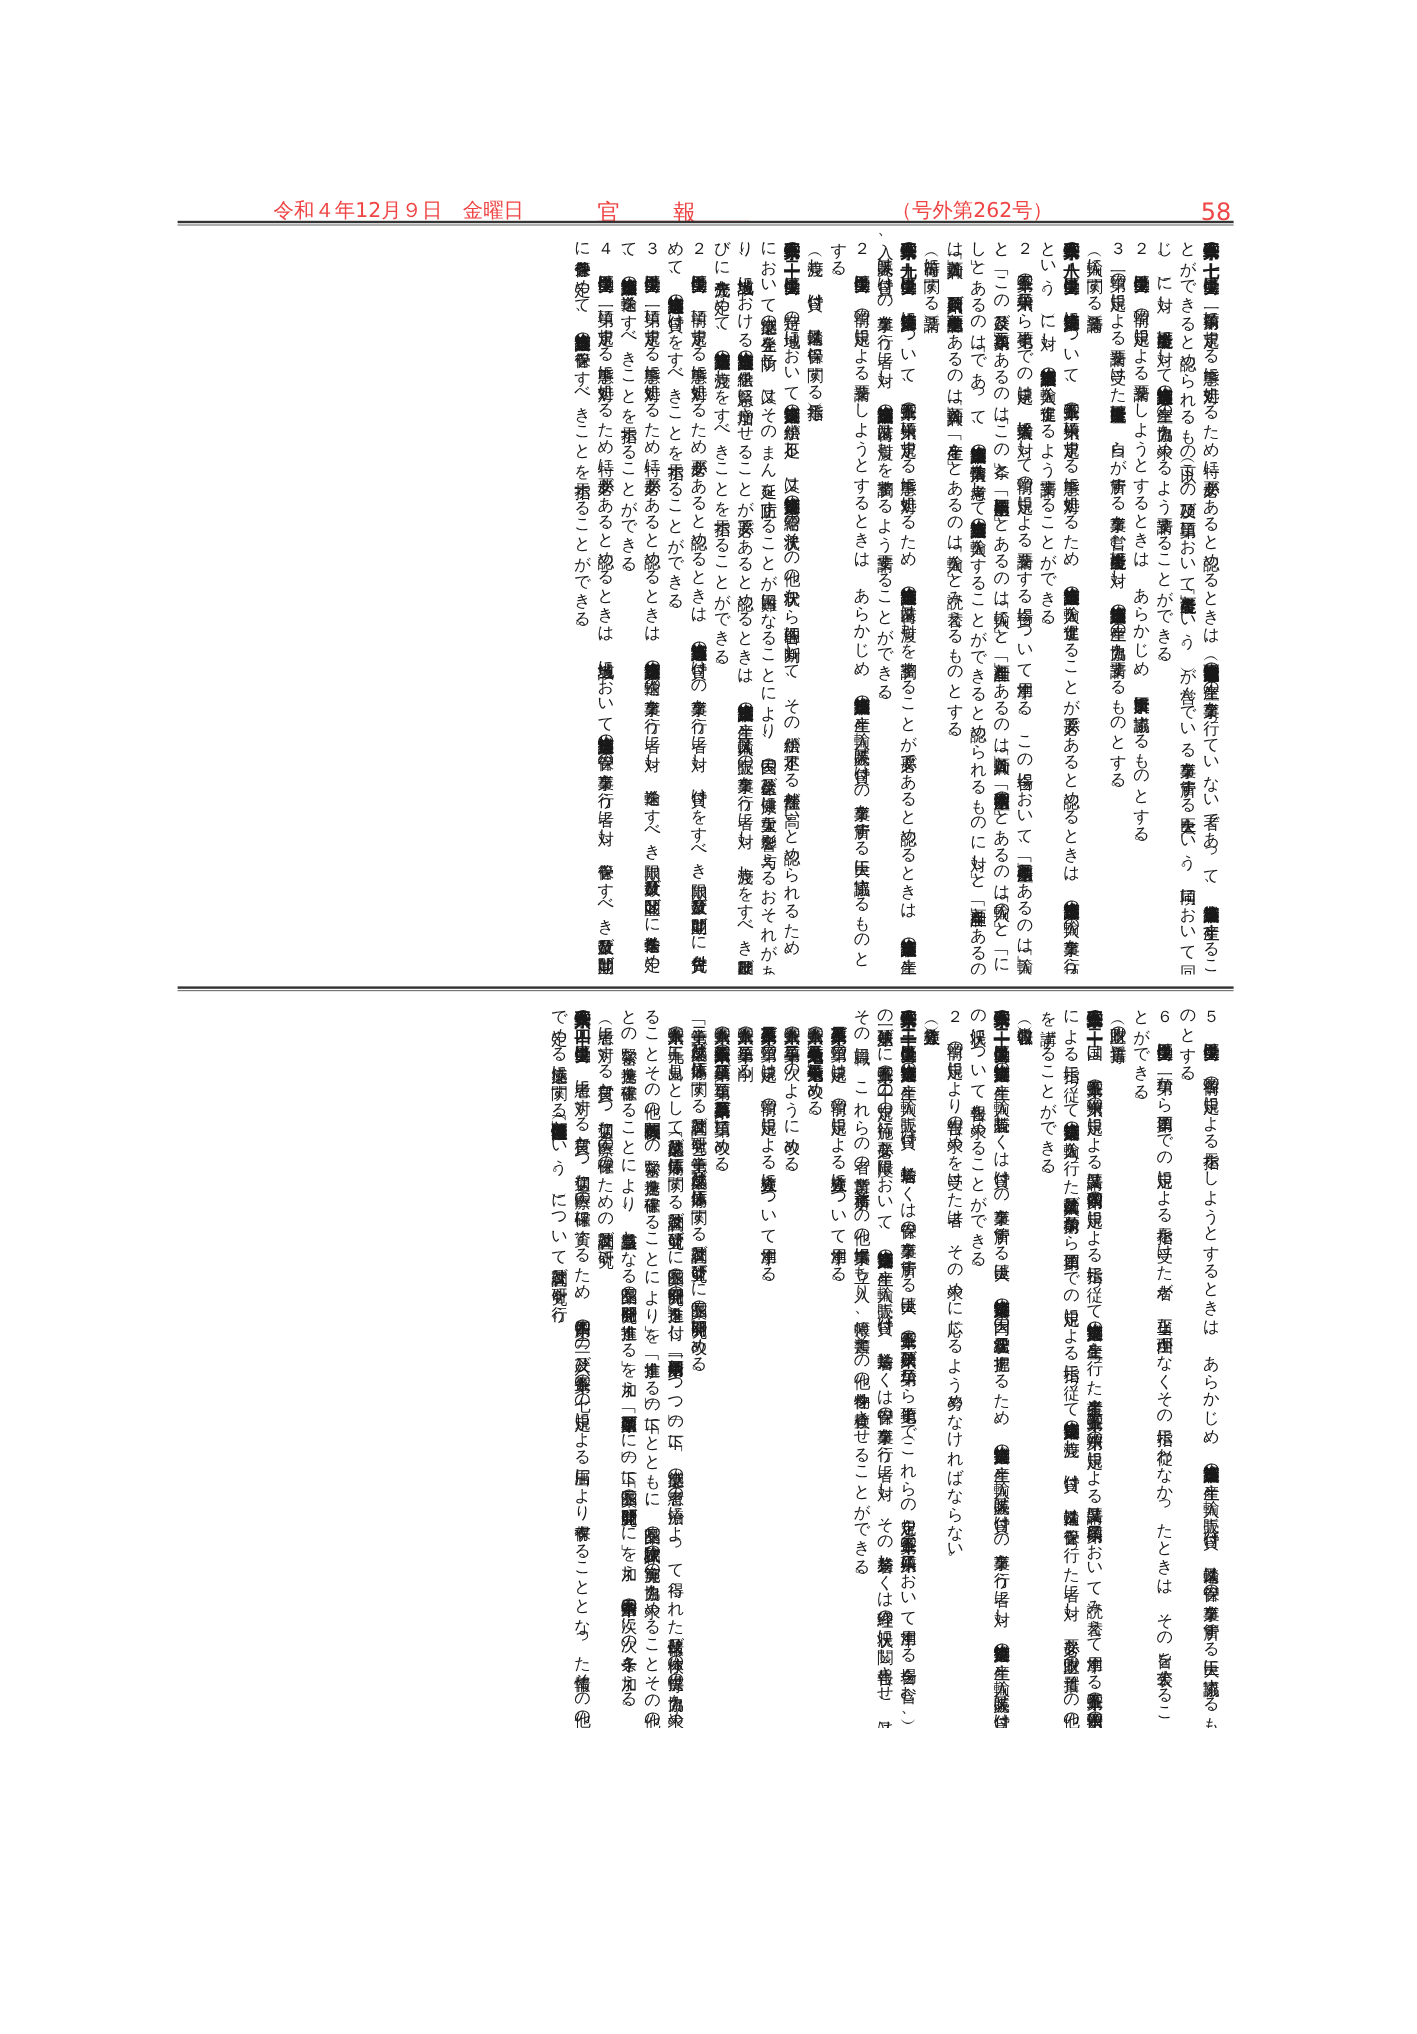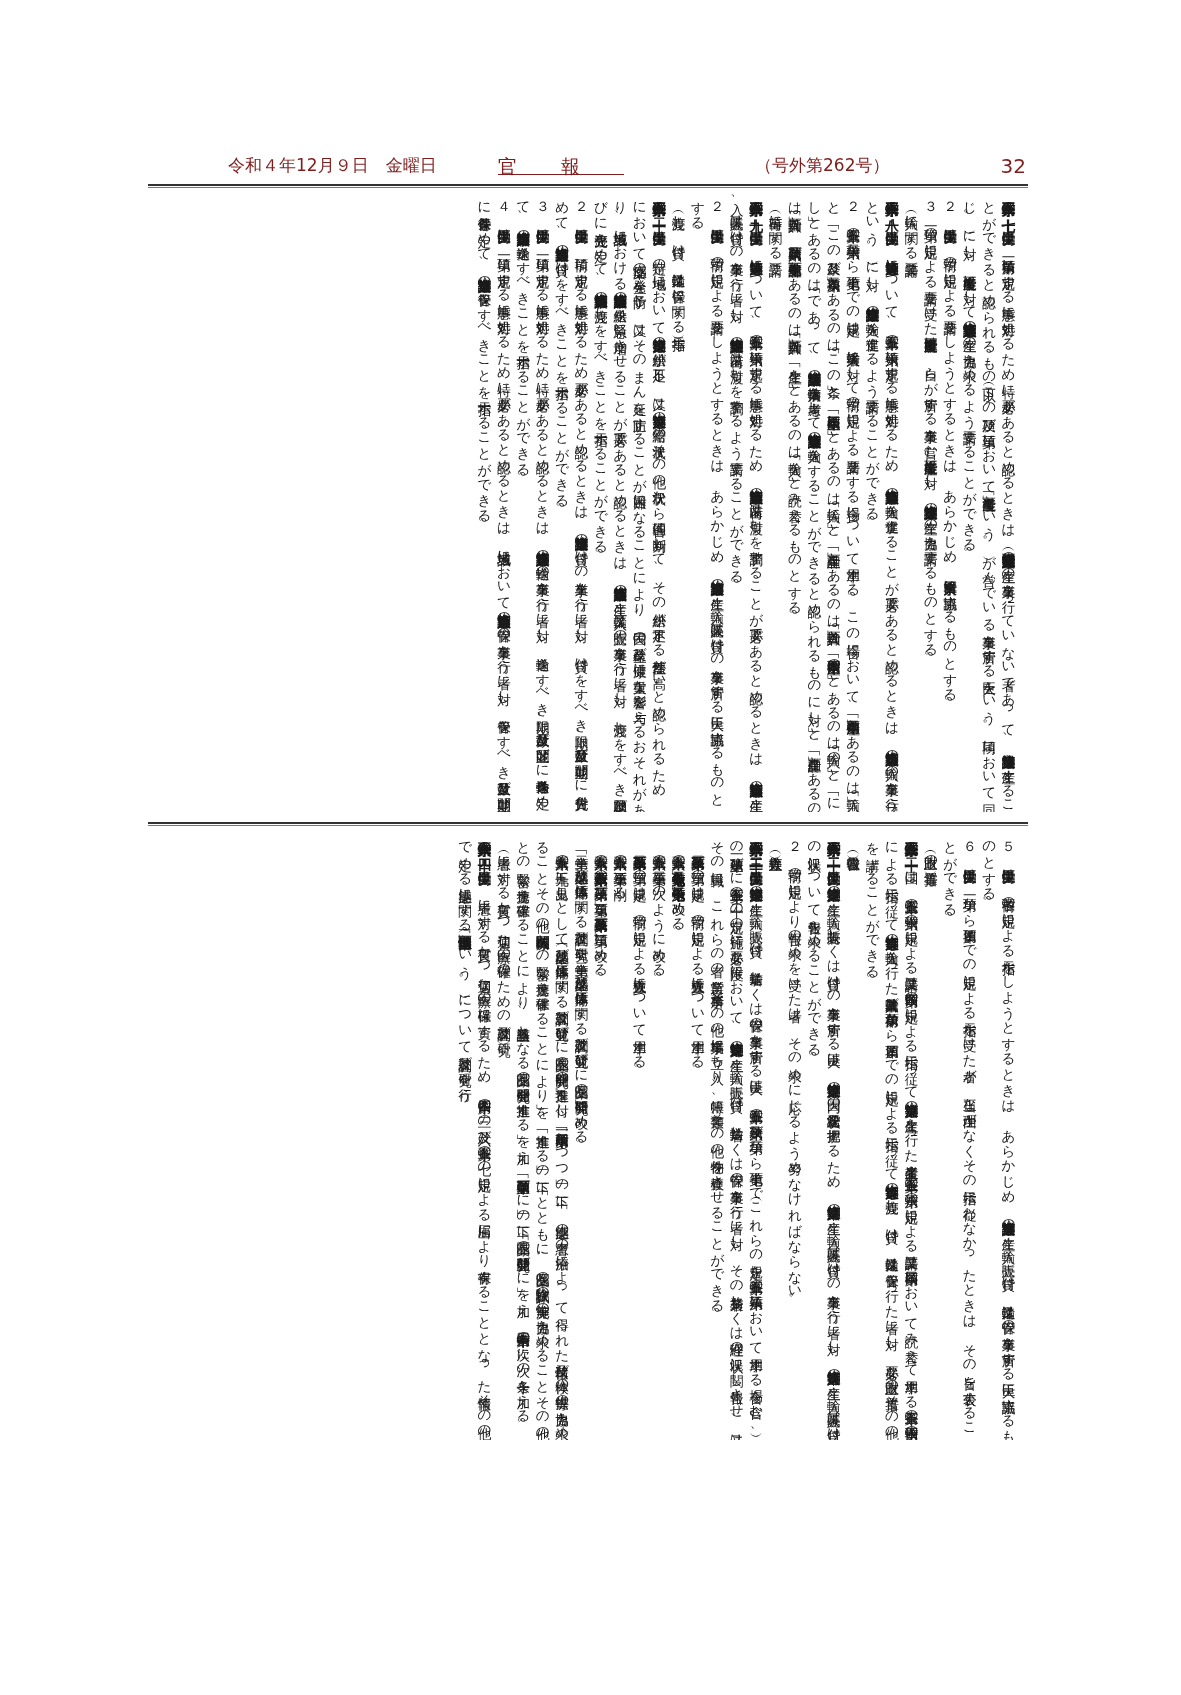--- a/index.html
+++ b/index.html
@@ -1,24 +1,24 @@
 <!DOCTYPE html>
 <html><head>
   <meta charset="utf-8">
   <style>
     html, body { margin: 0; padding: 0; background: #ffffff; }
     body { width: 1181px; height: 1695px; position: relative; overflow: hidden;
            font-family: "DejaVu Serif", "Liberation Serif", serif; color: #1a1a1a; }
     .page { position: absolute; left: 148px; top: 150px; width: 880px; height: 1300px; }
     .header { position: absolute; left: 0; top: 0; width: 880px; height: 34px;
               font-family: "DejaVu Sans", "Liberation Sans", sans-serif; }
-    .header span { position: absolute; top: 4px; font-size: 17px; color: #7f1d1d; white-space: nowrap; }
+    .header span { position: absolute; top: 14px; font-size: 17px; color: #ef4444; white-space: nowrap; }
     .h-date { left: 80px; }
     .h-title { left: 350px; letter-spacing: 44px; font-size: 19px !important; text-decoration: underline; }
-    .h-issue { left: 595px; margin-left: 12px; }
+    .h-issue { left: 595px; }
     .h-page { right: 2px; font-size: 20px !important; }
     .rule { position: absolute; left: 0; width: 880px; border-top: 2px solid #333;
             border-bottom: 1px solid #777; height: 1px; }
     .rule.top { top: 34px; }
     .rule.mid { top: 672px; }
     .tier { position: absolute; left: 0; width: 870px; }
     .tier.upper { top: 42px; height: 620px; }
     .tier.lower { top: 682px; height: 608px; }
     .vtext { writing-mode: vertical-rl; -webkit-writing-mode: vertical-rl;
              font-size: 13.6px; line-height: 19.4px; height: 100%; float: right;
@@ -30,21 +30,21 @@
     .indent1 { padding-top: 14px; }
   </style>
 </head>
 <body>
 
 <div class="page">
   <div class="header">
     <span class="h-date">令和４年12月９日　金曜日</span>
     <span class="h-title">官報</span>
     <span class="h-issue">（号外第262号）</span>
-    <span class="h-page">32</span>
+    <span class="h-page">58</span>
   </div>
   <div class="rule top"></div>
 
   <div class="tier upper">
     <div class="vtext" id="upper-text">
         <p><span class="art-head">第五十三条の十七</span><span>　厚生労働大臣は、前条第一項に規定する事態に対処するため特に必要があると認めるときは、生産可能業所管大臣（感染症対策物資等の生産の事業を行っていない者であって、当該感染症対策物資等を生産することができると認められるもの（以下この項及び第三項において「生産可能業者」という。）が営んでいる事業を所管する大臣をいう。同項において同じ。）に対し、生産可能業者に対して当該感染症対策物資等の生産の協力を求めるよう要請することができる。</span></p>
         <p><span>２　</span><span>厚生労働大臣は、前項の規定による要請をしようとするときは、あらかじめ、事業所管大臣に協議するものとする。</span></p>
         <p><span>３　</span><span>第一項の規定による要請を受けた生産可能業所管大臣は、自らが所管する事業を営む生産可能業者に対し、当該感染症対策物資等の生産の協力を要請するものとする。</span></p>
         <p class="caption">（輸入に関する要請等）</p>
         <p><span class="art-head">第五十三条の十八</span><span>　厚生労働大臣は、感染症対策物資等について、第五十三条の十六第一項に規定する事態に対処するため、当該感染症対策物資等の輸入を促進することが必要であると認めるときは、当該感染症対策物資等の輸入の事業を行う者（以下「輸入業者」という。）に対し、当該感染症対策物資等の輸入を促進するよう要請することができる。</span></p>

